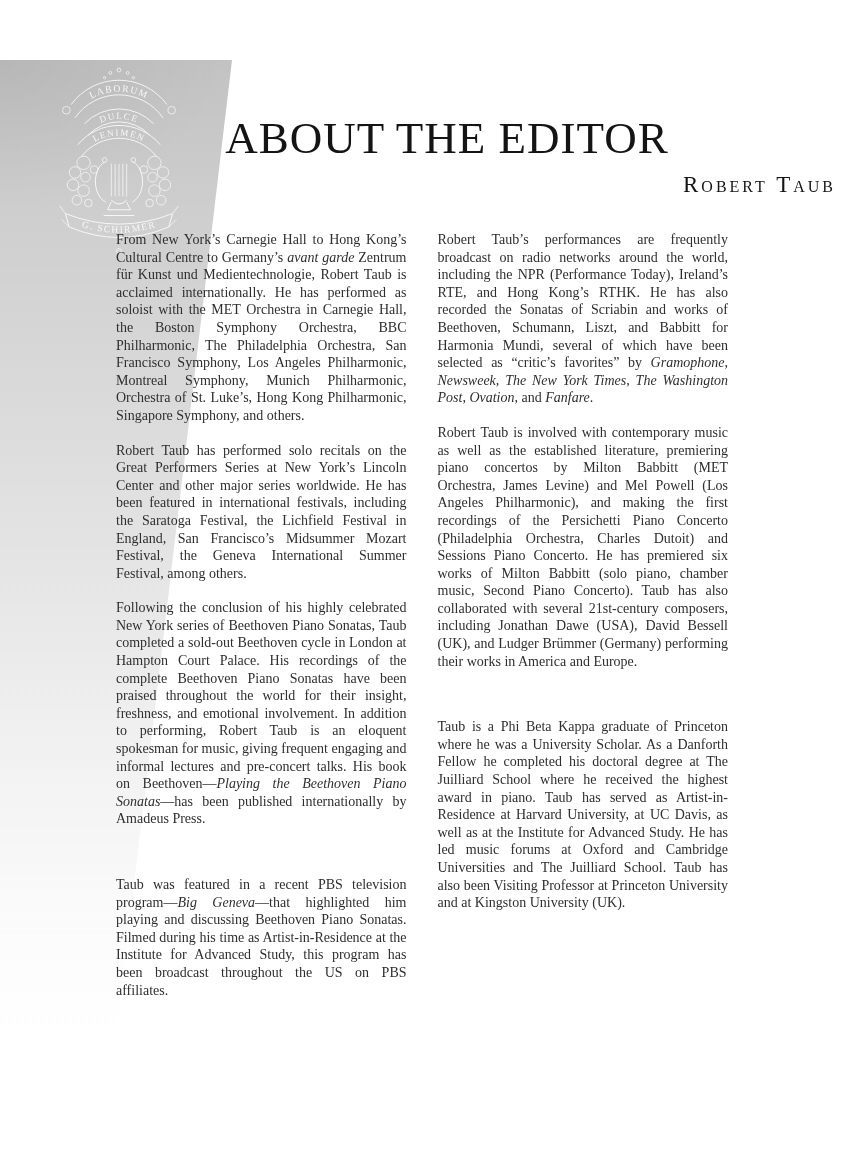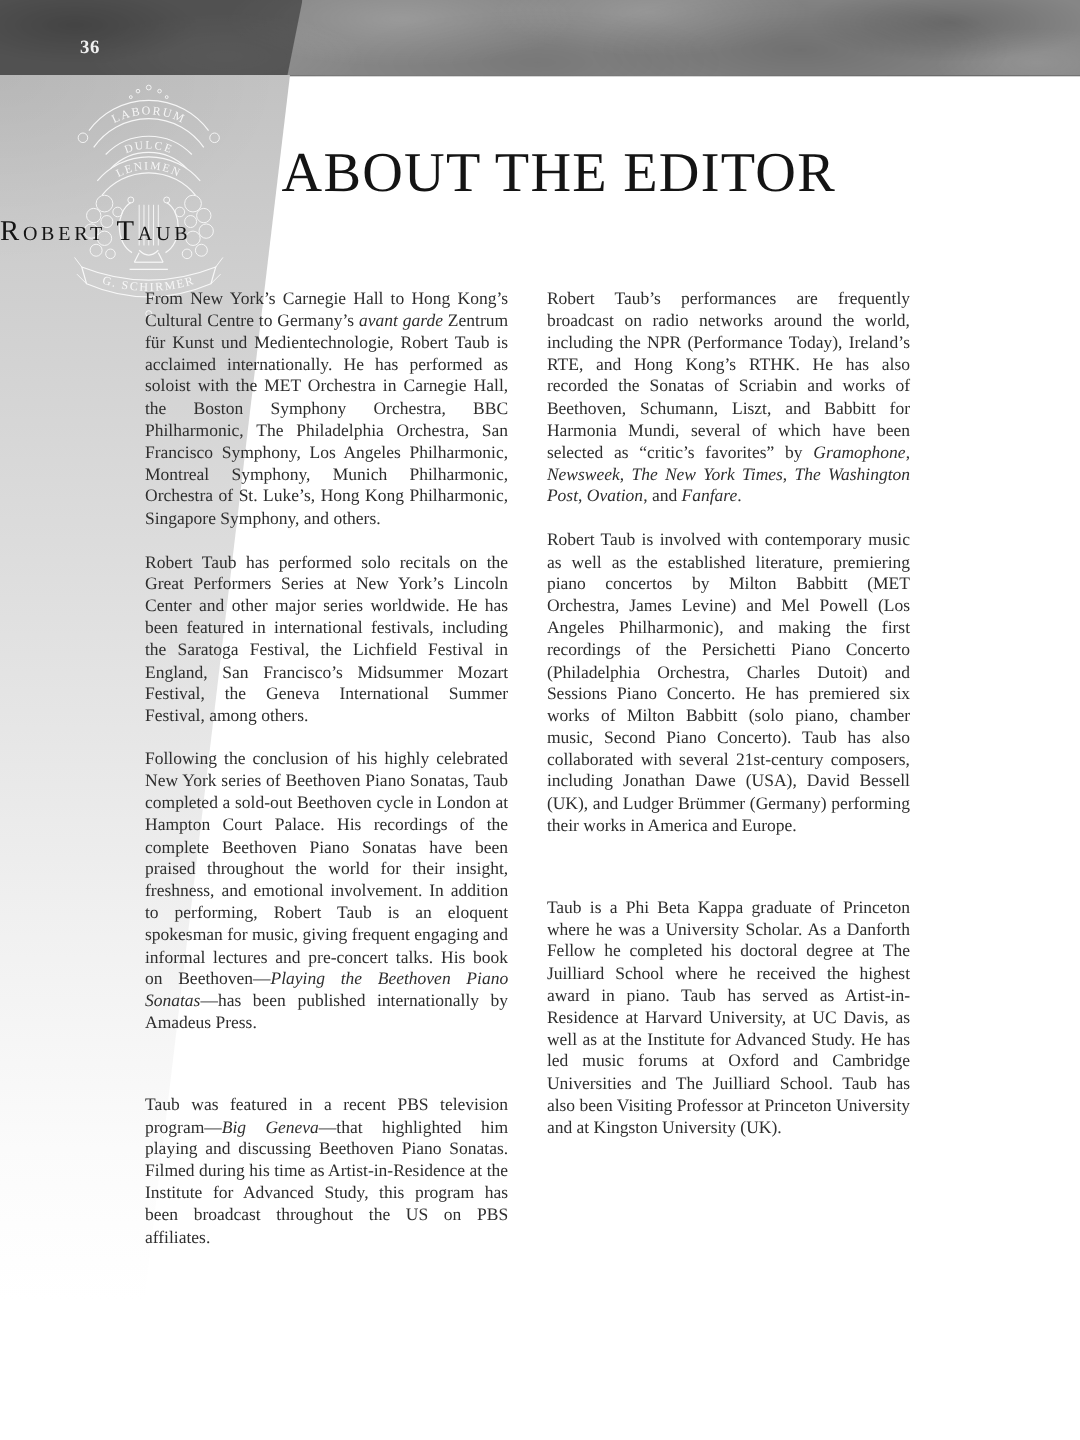--- a/index.html
+++ b/index.html
@@ -54,23 +54,24 @@
 
   
   .title{
     position:absolute;left:0;top:101px;width:864px;margin:15px;
     text-align:center;font-weight:normal;
     font-size:45px;letter-spacing:1px;line-height:1;
     color:var(--title_text,#141414);
   }
   .subtitle{
     position:absolute;left:0;top:171px;width:792px;margin:0;
-    text-align:left;font-weight:normal;
+    text-align:right;font-weight:normal;
     font-variant:small-caps;font-size:23px;letter-spacing:3px;line-height:1.2;
     color:var(--title_text,#141414);
+    padding-left:44px;
   }
 
   
   .columns{
     position:absolute;left:116px;top:231px;width:612px;
     display:flex;gap:31px;justify-content:center;
   }
   .col{width:292px;}
   .col p.para{
     margin:0 0 17px 0;
@@ -79,24 +80,20 @@
     color:var(--body_text,#2e2e2e);
   }
   .col p.para:last-child{margin-bottom:0;margin-top:48px;}
   .col i{font-style:italic;}
 </style>
 </head>
 <body>
 
 <div class="page">
 
-  <div class="band">
-    <div class="band-left-shade"></div>
-    <span class="page-number">36</span>
-  </div>
 
   <div class="wedge"></div>
 
   <div class="logo">
     <svg viewBox="0 0 140 200" xmlns="http://www.w3.org/2000/svg">
       <defs>
         <path id="arcMotto1" d="M 24 50 A 60 60 0 0 1 116 50"></path>
         <path id="arcMotto2" d="M 38 70 A 46 46 0 0 1 102 70"></path>
         <path id="arcMotto3" d="M 31 92 A 52 52 0 0 1 109 92"></path>
         <path id="arcName" d="M 20 166 Q 70 186 120 166"></path>

